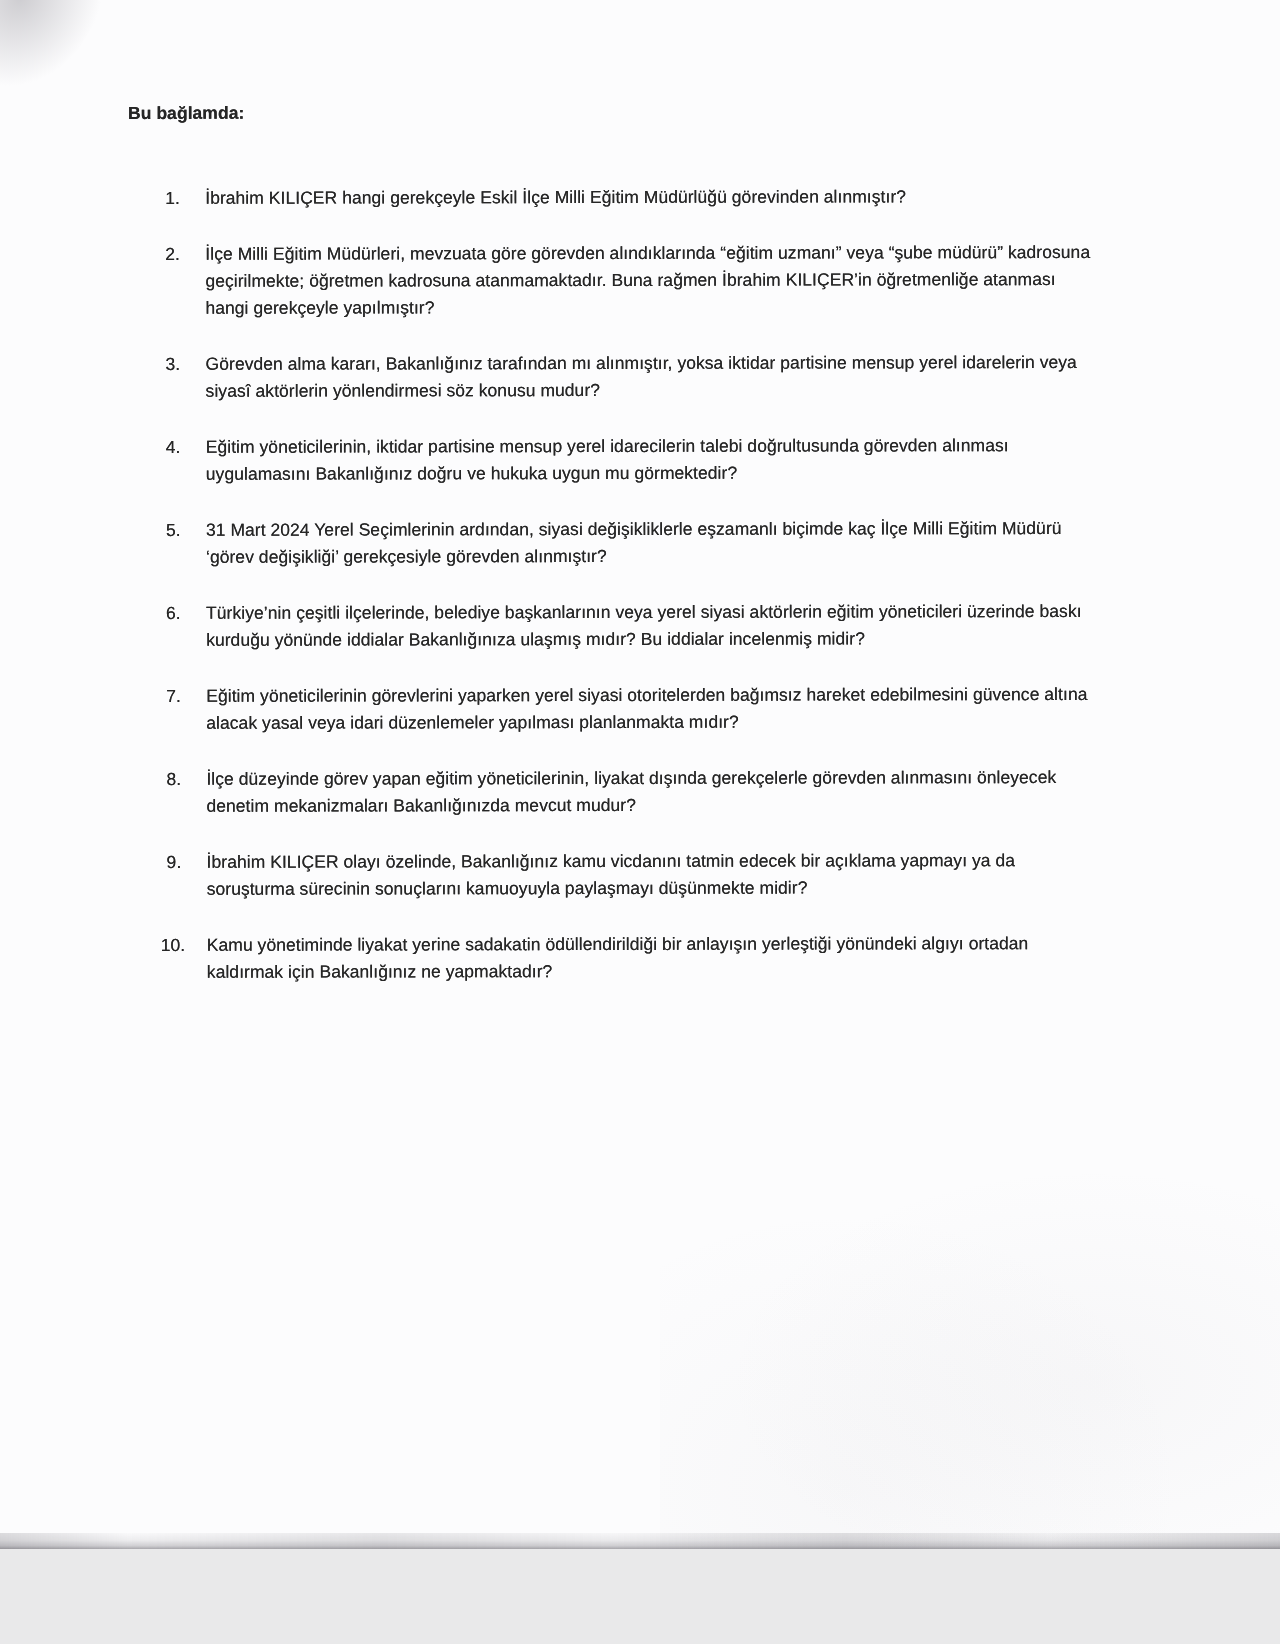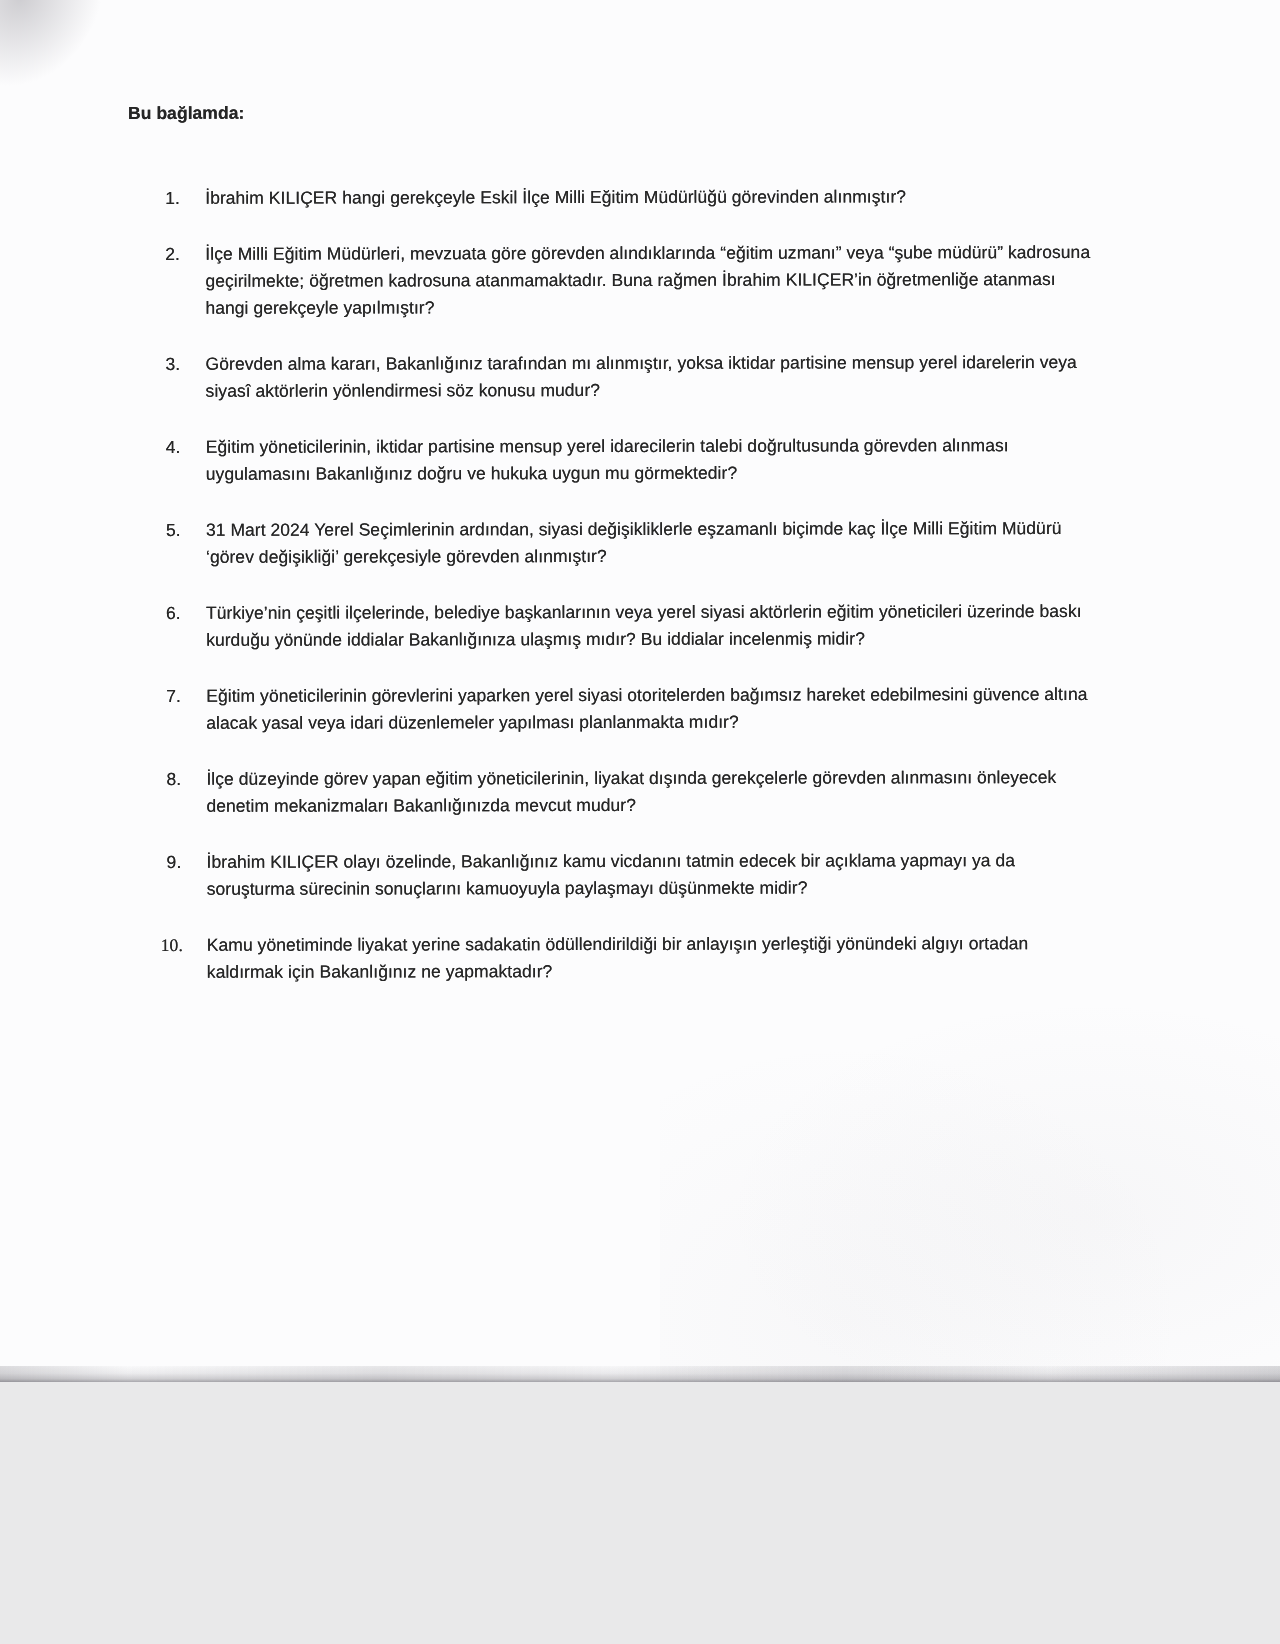--- a/index.html
+++ b/index.html
@@ -4,21 +4,21 @@
 <style>
   html, body {
     margin: 0;
     padding: 0;
     background: #e9e9ea;
     font-family: "Liberation Sans", sans-serif;
   }
   .page {
     position: relative;
     width: 1280px;
-    height: 1382px;
+    height: 1549px;
     margin: 0 auto;
     background: #fcfcfd;
     overflow: hidden;
     color: #242424;
   }
   
   .smudge-top-left {
     position: absolute;
     left: -30px;
     top: -34px;
@@ -95,21 +95,20 @@
     display: flex;
     margin: 0 0 29px 0;
   }
   .item .num {
     flex: 0 0 77px;
     box-sizing: border-box;
     padding-left: 37px;
   }
   .item.wide-num .num {
     padding-left: 31px;
-    font-family: Liberation Serif, serif;
   }
   .item .txt {
     flex: 1 1 auto;
     max-width: 898px;
   }
 </style>
 </head>
 <body>
 
 <div class="page">

